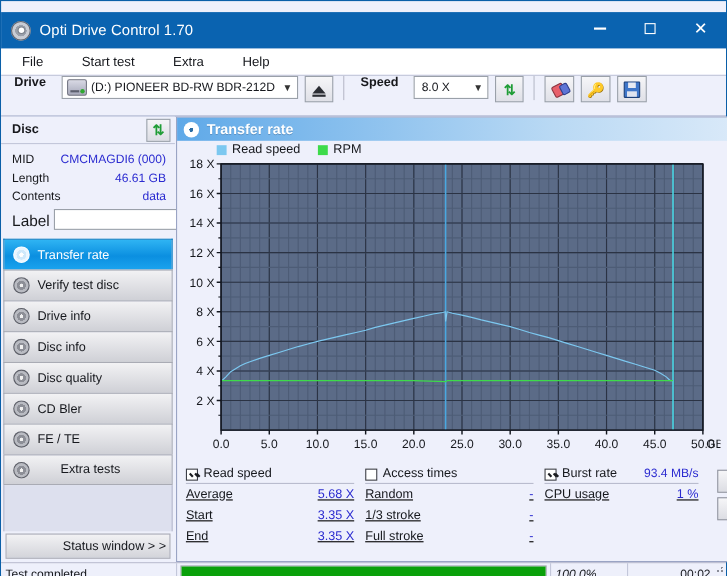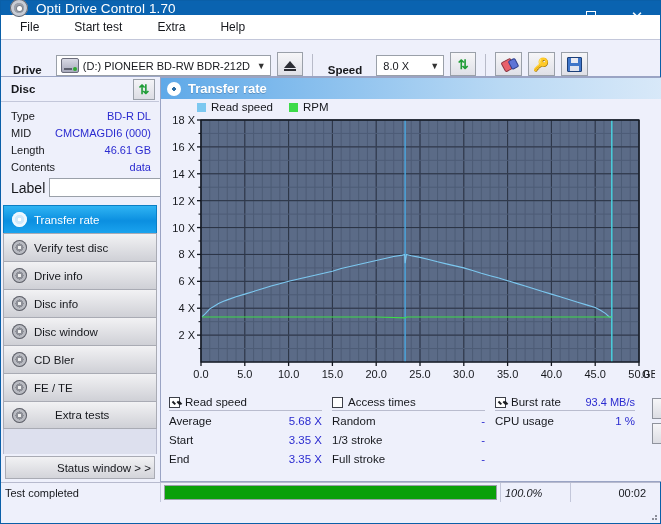--- a/index.html
+++ b/index.html
@@ -11,22 +11,23 @@
     -webkit-font-smoothing:antialiased;
   }
   .app{
     position:relative;width:661px;height:524px;
     border:1px solid #0a5fa8;
     box-sizing:border-box;
     background:#eef0fb;
   }
   
   .titlebar{
-    height:14px;background:#0a63b0;display:flex;align-items:center;
+    height:33px;background:#0a63b0;display:flex;align-items:center;
     position:relative;
+    margin-top:10px;
   }
   .title-icon{
     width:18px;height:18px;margin-left:9px;margin-right:8px;
     border-radius:50%;
     background:radial-gradient(circle at 50% 50%, #f4f4f4 0 18%, #9aa0ab 19% 40%, #c8ccd4 41% 78%, #70757e 79% 100%);
     box-shadow:0 0 0 1px #5c6370 inset;
     position:relative;
   }
   .title-icon:after{
     content:"";position:absolute;left:6.5px;top:6.5px;width:5px;height:5px;
@@ -41,21 +42,21 @@
   .win-btn .mini{display:block;width:11px;height:1.5px;background:#fff;}
   .win-btn .sq{display:block;width:10px;height:10px;border:1.4px solid #fff;box-sizing:border-box;}
   .win-btn .xx{font-size:15px;line-height:15px;font-family:"Liberation Sans",sans-serif;}
   
   .menubar{height:24px;background:#fff;display:flex;align-items:center;padding-left:10px;gap:17px;}
   .menu-item{padding:3px 9px;font-size:12px;color:#16181d;}
   
   .toolbar{
     height:36px;background:#eef0fb;border-top:1px solid #c3c7da;
     border-bottom:1px solid #9aa4c4;
-    display:flex;align-items:flex-end;padding:0 6px;gap:6px;
+    display:flex;align-items:flex-start;padding:0 6px;gap:6px;
   }
   .tb-label{font-size:11.5px;font-weight:bold;color:#17181c;padding:0 8px 0 6px;}
   .combo{
     height:21px;border:1px solid #9aa0a9;background:#fff;display:flex;align-items:center;
     font-size:11px;color:#16181d;box-sizing:border-box;position:relative;
   }
   .combo.drive{width:215px;padding-left:2px;}
   .combo.speed{width:68px;padding-left:6px;}
   .combo .cv{flex:1;white-space:nowrap;overflow:hidden;}
   .combo .chev{
@@ -172,21 +173,21 @@
   .cbox{
     width:11px;height:11px;border:1px solid #3c3f48;background:#fff;box-sizing:border-box;
     position:relative;flex:none;
   }
   .cbox.on:after{
     content:"";position:absolute;left:2px;top:4.5px;width:4px;height:1.7px;background:#1b1d22;
     transform:rotate(45deg);box-shadow:3.4px -3.4px 0 0 #1b1d22, 4.4px -4.4px 0 0 #1b1d22;
   }
   .cb-lab{font-size:11.5px;color:#16181d;}
   .burst-val{color:#2b2bd0;font-size:11px;margin-left:auto;}
-  .rrow{display:flex;align-items:center;height:19px;font-size:11.5px;}
+  .rrow{display:flex;align-items:center;height:19px;font-size:11.5px;text-decoration:underline;}
   .rrow .rk{color:#16181d;}
   .rrow .rv{color:#2b2bd0;margin-left:auto;padding-right:10px;}
   .res-body{display:flex;}
   .btncol{width:95px;padding-top:2px;display:flex;flex-direction:column;gap:4px;align-items:flex-end;padding-right:3px;}
   .actbtn{
     width:88px;height:21px;border:1px solid #8f939d;
     background:linear-gradient(#f6f6f8,#dcdde3);
     display:flex;align-items:center;justify-content:center;font-size:11.5px;color:#16181d;
     box-sizing:border-box;
   }
@@ -274,24 +275,20 @@
 
     <div class="left">
       <div class="disc-hdr">
         <span class="t">Disc</span>
         <span class="disc-btn">
           <span class="refresh-ico">⇅</span>
         </span>
       </div>
       <div class="disc-rows">
         <div class="drow">
-          <span class="k">Type</span>
-          <span class="v">BD-R DL</span>
-        </div>
-        <div class="drow">
           <span class="k">MID</span>
           <span class="v">CMCMAGDI6 (000)</span>
         </div>
         <div class="drow">
           <span class="k">Length</span>
           <span class="v">46.61 GB</span>
         </div>
         <div class="drow">
           <span class="k">Contents</span>
           <span class="v">data</span>
@@ -317,21 +314,21 @@
         <div class="navbtn">
           <span class="nav-ico"></span>
           <span>Drive info</span>
         </div>
         <div class="navbtn">
           <span class="nav-ico"></span>
           <span>Disc info</span>
         </div>
         <div class="navbtn">
           <span class="nav-ico"></span>
-          <span>Disc window</span>
+          <span>Disc quality</span>
         </div>
         <div class="navbtn">
           <span class="nav-ico"></span>
           <span>CD Bler</span>
         </div>
         <div class="navbtn">
           <span class="nav-ico"></span>
           <span>FE / TE</span>
         </div>
         <div class="navbtn">

